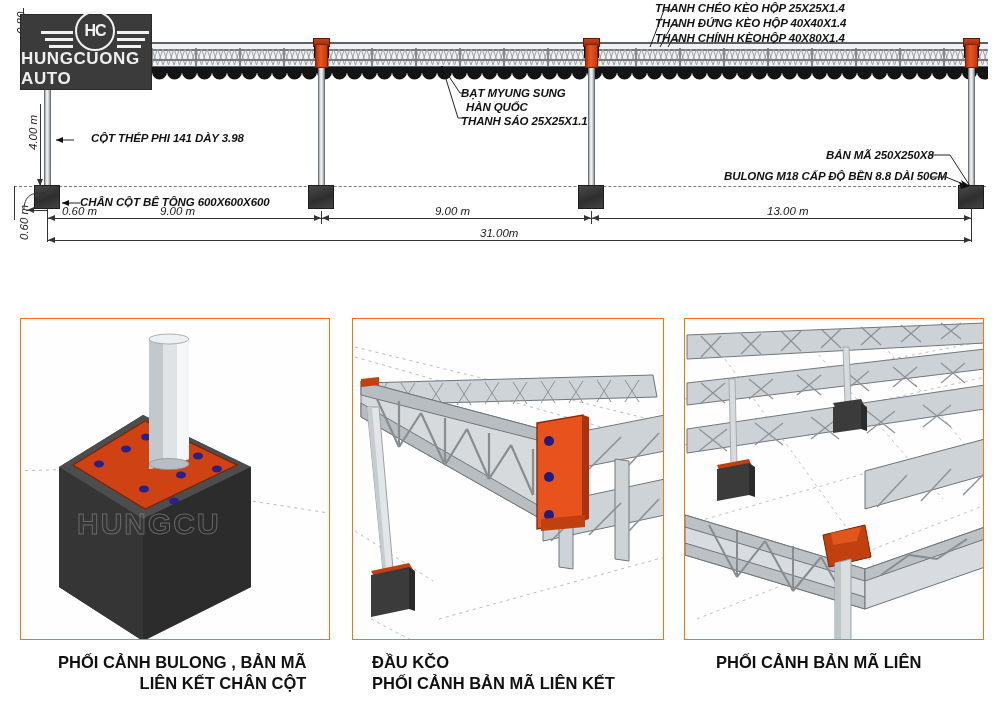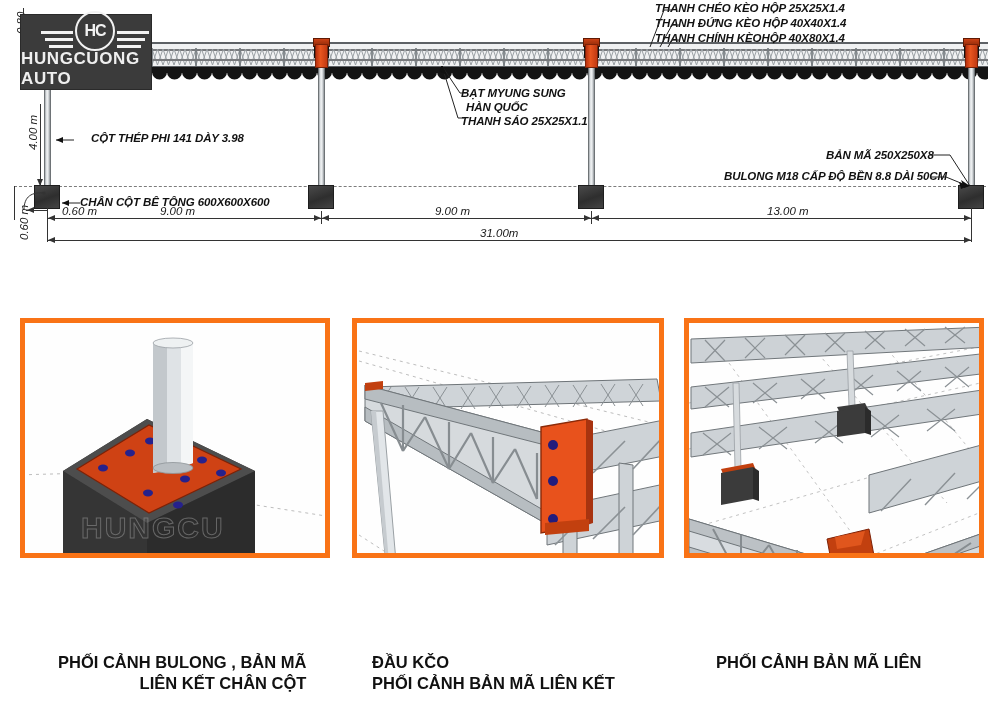--- a/index.html
+++ b/index.html
@@ -151,22 +151,22 @@
   
   #main-title {
     position: absolute; left: 0; top: 266px; width: 1000px;
     text-align: center; font-size: 17px; font-weight: bold;
     color: #111; font-family: "Liberation Sans", sans-serif;
   }
 
   
   .panel {
     position: absolute;
-    top: 318px; height: 240px;
-    border: 5px solid #f97316;
+    top: 318px; height: 322px;
+    border: 1px solid #f97316;
     background: #fefefe;
     overflow: hidden;
   }
   .panel-caption {
     position: absolute;
     top: 652px;
     font-size: 16.5px; font-weight: bold; color: #111;
     line-height: 1.28;
     font-family: "Liberation Sans", sans-serif;
   }

